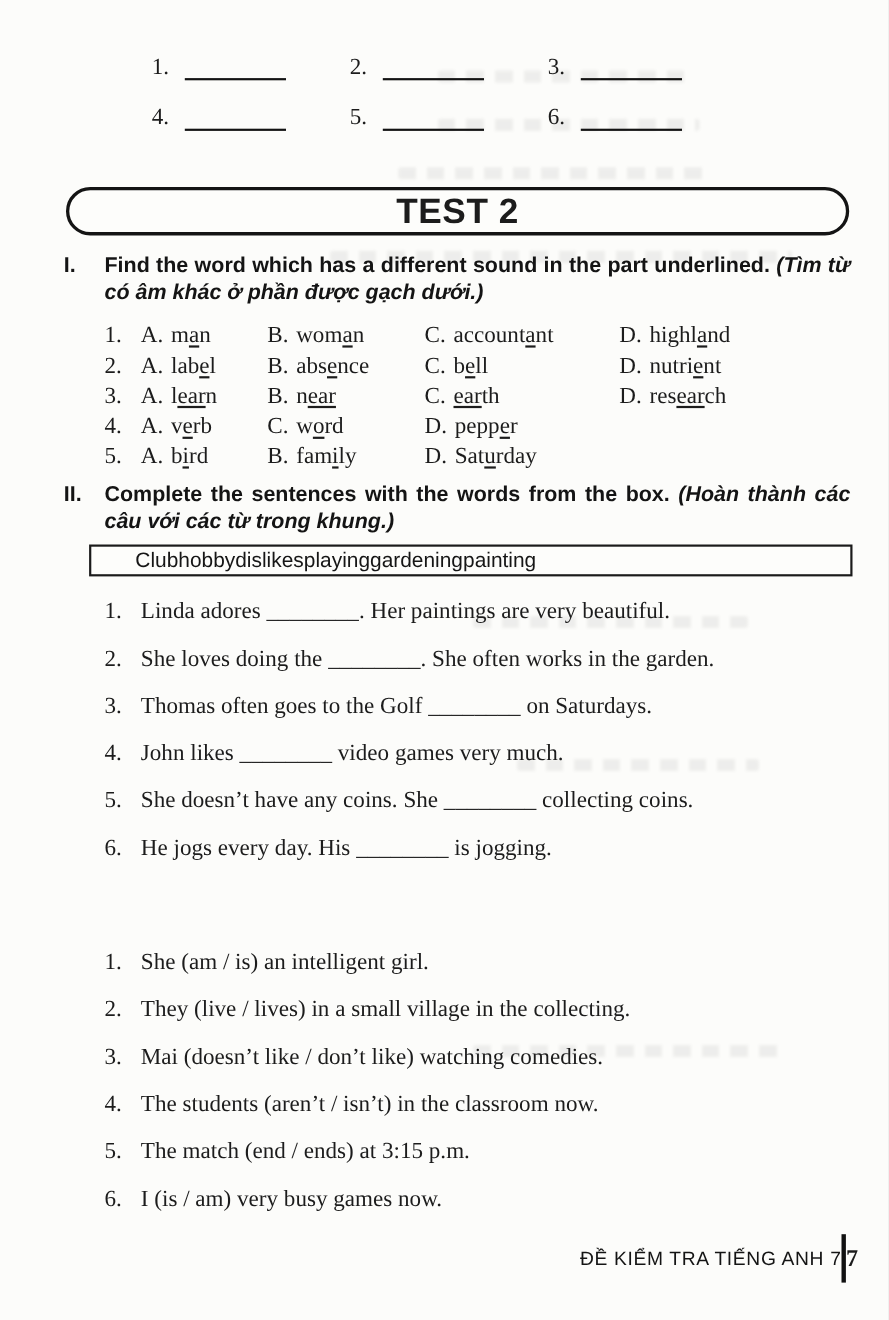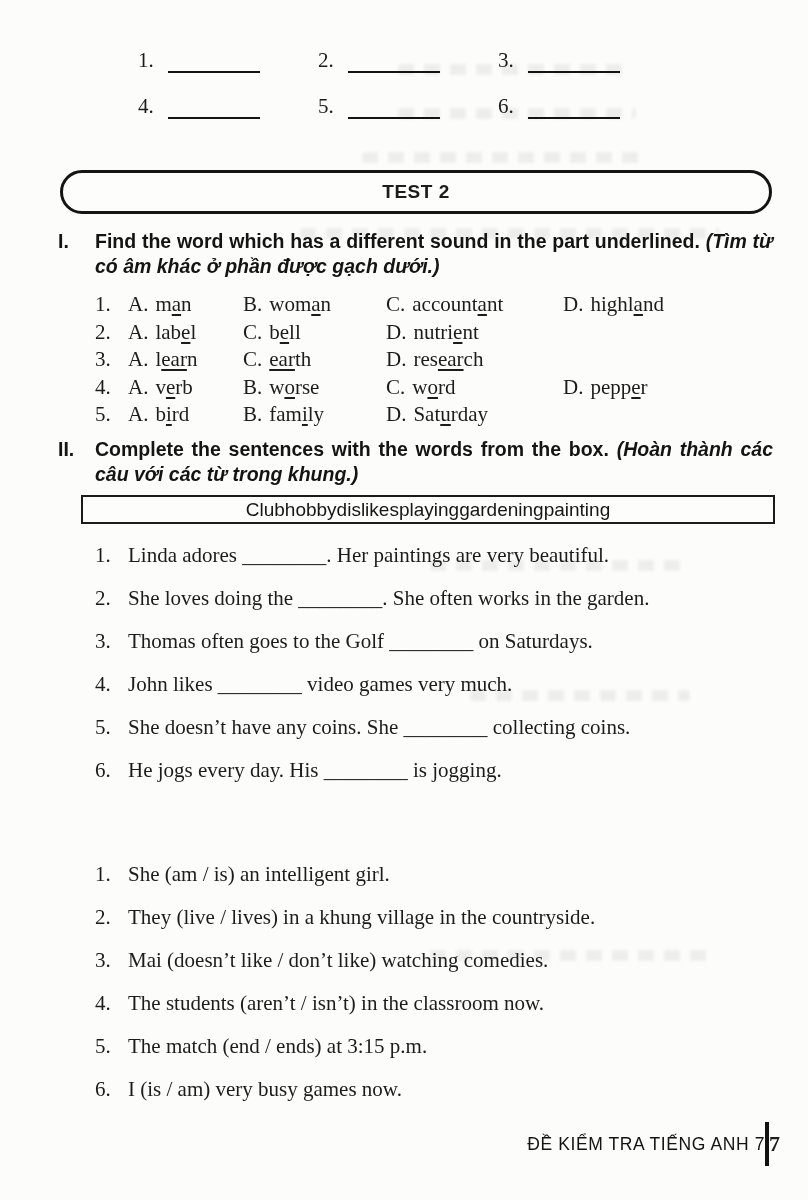--- a/index.html
+++ b/index.html
@@ -22,43 +22,43 @@
   .ab-item{font-size:21px;display:flex;align-items:flex-end;height:23px;}
   .ab-num{display:inline-block;min-width:28px;}
   .ab-line{display:inline-block;width:92px;height:19px;border-bottom:2.2px solid #131313;margin-left:2px;}
   
   .test2-box{
     position:absolute;left:60px;right:36px;top:170px;height:38px;
     border:3.5px solid #141414;border-radius:24px;
     display:flex;align-items:center;justify-content:center;background:#fdfdfb;
   }
   .test2-title{
-    font-family:"Liberation Sans",sans-serif;font-weight:bold;font-size:19px;
+    font-family:"Liberation Sans",sans-serif;font-weight:bold;font-size:32px;
     letter-spacing:.5px;
   }
   
   .sec-head{
     position:absolute;left:58px;right:35px;
     display:grid;grid-template-columns:37px 1fr;
     font-family:"Liberation Sans",sans-serif;font-weight:bold;
     font-size:19.5px;line-height:25px;color:#141414;
   }
   .sec-title{text-align:justify;}
   .vi{font-style:italic;}
   
   .options{position:absolute;left:95px;top:291px;font-size:21px;}
   .opt-row{display:grid;grid-template-columns:33px 115px 143px 177px auto;line-height:27.5px;}
   .opt-letter{margin-right:7px;}
   .opt-word u{text-underline-offset:3px;text-decoration-thickness:1.6px;}
   
   .word-box{
     position:absolute;left:62px;right:33px;top:495px;height:25px;
     border:2px solid #1b1b1b;background:#fdfdfb;
-    display:flex;align-items:center;justify-content:center;
-    padding:0 52px;
+    display:flex;align-items:center;justify-content:flex-start;
+    padding:0 40px;
     font-family:"Liberation Sans",sans-serif;font-size:19px;color:#161616;margin-left:19px;
   }
   
   .sent-list{position:absolute;left:95px;right:36px;}
   .sent{display:grid;grid-template-columns:33px 1fr;font-size:21px;line-height:26px;margin-bottom:17px;}
   #sec2-sentences{top:542px;}
   #sec3-sentences{top:861px;}
   
   .footer{position:absolute;top:1122px;right:28px;display:flex;align-items:center;gap:0;}
   .footer-title{
@@ -122,33 +122,34 @@
     <div class="opt-row">
       <span>1.</span>
       <span><span class="opt-letter">A.</span><span class="opt-word">m<u>a</u>n</span></span>
       <span><span class="opt-letter">B.</span><span class="opt-word">wom<u>a</u>n</span></span>
       <span><span class="opt-letter">C.</span><span class="opt-word">account<u>a</u>nt</span></span>
       <span><span class="opt-letter">D.</span><span class="opt-word">highl<u>a</u>nd</span></span>
     </div>
     <div class="opt-row">
       <span>2.</span>
       <span><span class="opt-letter">A.</span><span class="opt-word">lab<u>e</u>l</span></span>
+      <span><span class="opt-letter">B.</span><span class="opt-word">abs<u>e</u>nce</span></span>
       <span><span class="opt-letter">C.</span><span class="opt-word">b<u>e</u>ll</span></span>
       <span><span class="opt-letter">D.</span><span class="opt-word">nutri<u>e</u>nt</span></span>
     </div>
     <div class="opt-row">
       <span>3.</span>
       <span><span class="opt-letter">A.</span><span class="opt-word">l<u>ear</u>n</span></span>
+      <span><span class="opt-letter">B.</span><span class="opt-word">n<u>ear</u></span></span>
       <span><span class="opt-letter">C.</span><span class="opt-word"><u>ear</u>th</span></span>
       <span><span class="opt-letter">D.</span><span class="opt-word">res<u>ear</u>ch</span></span>
     </div>
     <div class="opt-row">
       <span>4.</span>
       <span><span class="opt-letter">A.</span><span class="opt-word">v<u>e</u>rb</span></span>
-      <span><span class="opt-letter">B.</span><span class="opt-word">w<u>o</u>rse</span></span>
       <span><span class="opt-letter">C.</span><span class="opt-word">w<u>o</u>rd</span></span>
       <span><span class="opt-letter">D.</span><span class="opt-word">pepp<u>e</u>r</span></span>
     </div>
     <div class="opt-row">
       <span>5.</span>
       <span><span class="opt-letter">A.</span><span class="opt-word">b<u>i</u>rd</span></span>
       <span><span class="opt-letter">B.</span><span class="opt-word">fam<u>i</u>ly</span></span>
       <span><span class="opt-letter">D.</span><span class="opt-word">Sat<u>u</u>rday</span></span>
     </div>
   </div>
@@ -195,21 +196,21 @@
   </div>
 
 
   <div class="sent-list" id="sec3-sentences">
     <div class="sent">
       <span>1.</span>
       <span>She (am / is) an intelligent girl.</span>
     </div>
     <div class="sent">
       <span>2.</span>
-      <span>They (live / lives) in a khung village in the countryside.</span>
+      <span>They (live / lives) in a small village in the collecting.</span>
     </div>
     <div class="sent">
       <span>3.</span>
       <span>Mai (doesn’t like / don’t like) watching comedies.</span>
     </div>
     <div class="sent">
       <span>4.</span>
       <span>The students (aren’t / isn’t) in the classroom now.</span>
     </div>
     <div class="sent">

